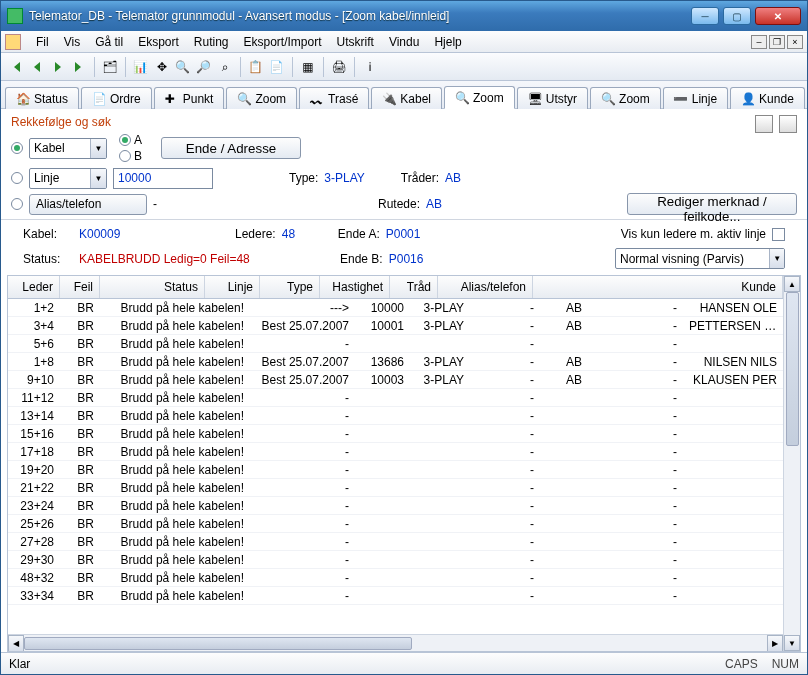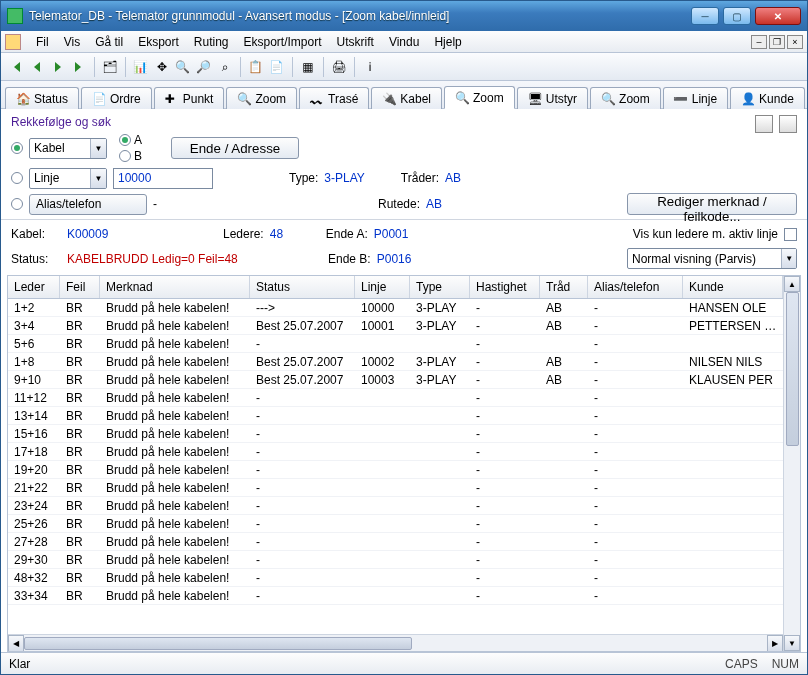--- a/index.html
+++ b/index.html
@@ -59,38 +59,38 @@
 }
 .tab.active { background:#fff; border-bottom:1px solid #fff; z-index:2; }
 .tab .ti { width:14px; height:14px; }
 
 .panel {
   padding:6px 10px 4px; border-bottom:1px solid #d0d6e0;
   display:flex; flex-direction:column; gap:4px;
   position:relative;
 }
 .row { display:flex; align-items:center; gap:6px; min-height:22px; }
-.lbl { color:#4c1d95; }
+.lbl { color:#c2410c; }
 .combo {
   display:flex; align-items:center; border:1px solid #7a8aa0; background:#fff;
   height:21px; border-radius:2px;
 }
 .combo input { border:none; outline:none; font:inherit; padding:0 4px; width:60px; }
 .combo .arrow { width:16px; height:19px; background:linear-gradient(#f6f8fb,#d7deea); border-left:1px solid #a8b4c6; display:flex; align-items:center; justify-content:center; font-size:8px; }
 .btn {
   height:22px; padding:0 12px; border:1px solid #8896ab; border-radius:3px;
   background:linear-gradient(#fdfdfd,#e4eaf2); cursor:default;
 }
 .radio { width:12px; height:12px; border:1px solid #7a8aa0; border-radius:50%; display:inline-flex; align-items:center; justify-content:center; background:#fff; }
 .radio.sel::after { content:""; width:6px; height:6px; border-radius:50%; background:#3a6; }
 .pillbtn { height:21px; border:1px solid #8896ab; border-radius:3px; background:linear-gradient(#fdfdfd,#e4eaf2); display:flex; align-items:center; padding:0 6px; gap:4px; }
 .toprighticons { position:absolute; right:10px; top:6px; display:flex; gap:6px; }
 .sqico { width:18px; height:18px; border:1px solid #888; background:linear-gradient(#fff,#ddd); }
 
-.infobar { padding:4px 10px 2px; display:flex; flex-direction:column; gap:4px; font-size:12px; }
+.infobar { padding:4px 22px 2px; display:flex; flex-direction:column; gap:4px; font-size:12px; }
 .infobar .row { min-height:20px; }
 .blue { color:#0033cc; }
 .red { color:#c00000; }
 .chk { width:13px; height:13px; border:1px solid #7a8aa0; background:#fff; display:inline-block; }
 
 .grid-wrap { flex:1; margin:4px 6px 0; border:1px solid #b8c4d6; display:flex; flex-direction:column; overflow:hidden; }
 .ghead { display:flex; background:linear-gradient(#fdfdfd,#e8ecf2); border-bottom:1px solid #b8c4d6; }
 .gh { padding:4px 6px; border-right:1px solid #cdd5e1; font-weight:normal; color:#000; }
 .gbody { flex:1; overflow:hidden; background:#fff; }
 .grow { display:flex; border-bottom:1px solid #f0f2f6; height:18px; align-items:center; }
@@ -102,21 +102,21 @@
 .hscroll { height:17px; background:#eef1f6; border-top:1px solid #cdd5e1; position:relative; }
 .hscroll .thumb { position:absolute; left:16px; top:2px; height:13px; width:50%; background:linear-gradient(#dfe6f1,#c4cedd); border:1px solid #a0aac0; border-radius:2px; }
 .hscroll .arr { position:absolute; top:0; width:16px; height:17px; background:linear-gradient(#f6f8fb,#d7deea); border:1px solid #a8b4c6; display:flex; align-items:center; justify-content:center; font-size:8px; }
 .hscroll .arr.l{left:0;} .hscroll .arr.r{right:0;}
 
 .vscroll-col { width:17px; background:#eef1f6; border-left:1px solid #cdd5e1; display:flex; flex-direction:column; }
 .vscroll-col .arr { height:16px; background:linear-gradient(#f6f8fb,#d7deea); border:1px solid #a8b4c6; display:flex; align-items:center; justify-content:center; font-size:8px; }
 .vscroll-col .track { flex:1; position:relative; }
 .vscroll-col .thumb { position:absolute; top:0; left:2px; width:13px; height:45%; background:linear-gradient(#dfe6f1,#c4cedd); border:1px solid #a0aac0; border-radius:2px; }
 
-.gcontainer { flex:1; display:flex; overflow:hidden; }
+.gcontainer { flex:1; display:flex; overflow:hidden;text-align:right; }
 
 .statusbar { height:22px; border-top:1px solid #b8c4d6; background:linear-gradient(#fdfdfd,#e8ecf2); display:flex; align-items:center; padding:0 8px; }
 .statusbar .right { margin-left:auto; display:flex; gap:14px; color:#444; }
 </style>
 </head>
 <body>
 
 <div class="titlebar">
   <div class="icon"></div>
   <div class="title">Telemator_DB - Telemator grunnmodul - Avansert modus - [Zoom kabel/innleid]</div>
@@ -247,21 +247,21 @@
     <div style="display:flex;flex-direction:column;gap:2px;margin-left:6px;">
       <label style="display:flex;align-items:center;gap:3px;">
           <span class="radio sel"></span>
           <span>A</span>
         </label>
       <label style="display:flex;align-items:center;gap:3px;">
           <span class="radio"></span>
           <span>B</span>
         </label>
     </div>
-    <button class="btn" style="margin-left:23px;width:128px;">Ende / Adresse</button>
+    <button class="btn" style="margin-left:13px;width:140px;">Ende / Adresse</button>
   </div>
   <div class="row">
     <span class="radio"></span>
     <div class="combo">
       <input readonly="" value="Linje" style="">
       <div class="arrow">▼</div>
     </div>
     <input class="blue" style="border: 1px solid rgb(122, 138, 160); height: 21px; width: 100px; padding: 0px 4px; font: inherit;" value="10000">
     <span style="margin-left:70px;">Type:</span>
     <span class="blue">3-PLAY</span>
@@ -302,21 +302,20 @@
     </div>
   </div>
 </div>
 
 <div class="grid-wrap">
   <div class="gcontainer">
     <div style="flex:1;display:flex;flex-direction:column;overflow:hidden;">
       <div class="ghead" id="ghead">
           <div class="gh c0">Leder</div>
           <div class="gh c1">Feil</div>
-          <div class="gh c2">Merknad</div>
           <div class="gh c3">Status</div>
           <div class="gh c4">Linje</div>
           <div class="gh c5">Type</div>
           <div class="gh c6">Hastighet</div>
           <div class="gh c7">Tråd</div>
           <div class="gh c8">Alias/telefon</div>
           <div class="gh c9">Kunde</div>
         </div>
       <div class="gbody" id="gbody">
           <div class="grow">
@@ -353,21 +352,21 @@
             <div class="gc c6">-</div>
             <div class="gc c7"></div>
             <div class="gc c8">-</div>
             <div class="gc c9"></div>
           </div>
           <div class="grow">
             <div class="gc c0">1+8</div>
             <div class="gc c1">BR</div>
             <div class="gc c2">Brudd på hele kabelen!</div>
             <div class="gc c3">Best 25.07.2007</div>
-            <div class="gc c4">10002</div>
+            <div class="gc c4">13686</div>
             <div class="gc c5">3-PLAY</div>
             <div class="gc c6">-</div>
             <div class="gc c7">AB</div>
             <div class="gc c8">-</div>
             <div class="gc c9">NILSEN NILS</div>
           </div>
           <div class="grow">
             <div class="gc c0">9+10</div>
             <div class="gc c1">BR</div>
             <div class="gc c2">Brudd på hele kabelen!</div>

